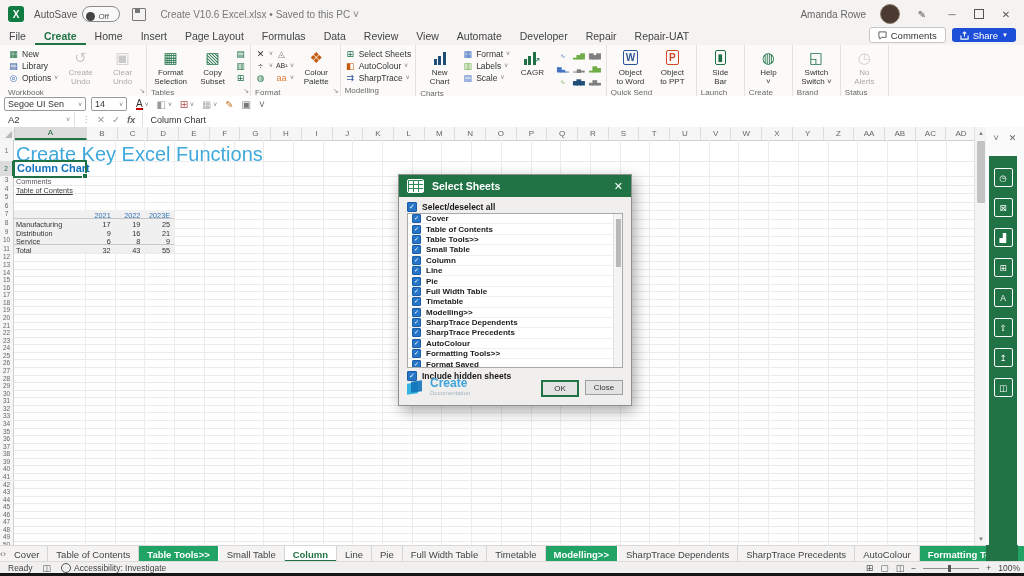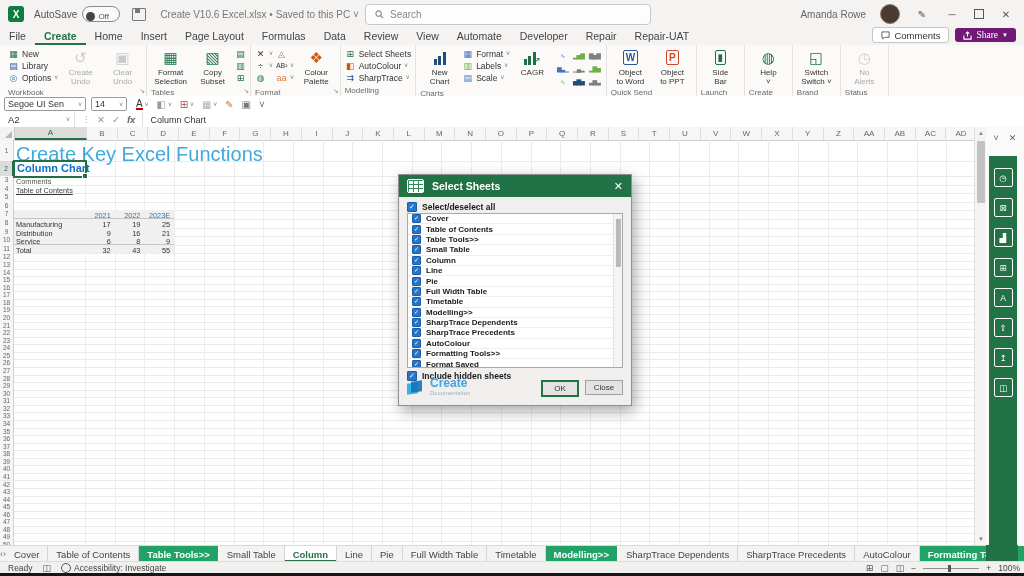--- a/index.html
+++ b/index.html
@@ -23,21 +23,21 @@
   .avatar{width:18px;height:18px;border-radius:50%;background:#4a3a30;border:1px solid #8a7a6a;}
   .winbtn{color:#555;font-size:10px;width:16px;text-align:center;}
   .restore{width:8px;height:8px;border:1.2px solid #555;}
   
   .tabrow{top:28px;height:17px;background:#f5f3f2;display:flex;align-items:flex-end;font-size:10.5px;color:#444;}
   .rtab{padding:2px 9px 3px 9px;white-space:nowrap;}
   .rtab.active{color:#217346;font-weight:bold;border-bottom:2.4px solid #217346;padding-bottom:1px;}
   .tabrow-right{position:absolute;right:8px;top:27px;display:flex;gap:6px;align-items:center;}
   .pill{height:14px;display:flex;align-items:center;gap:4px;font-size:9.5px;border-radius:3px;padding:0 8px;}
   .pill.comments{border:1px solid #c8c6c4;background:#fff;color:#333;}
-  .pill.share{background:#701a75;color:#fff;font-family:Liberation Serif, serif;}
+  .pill.share{background:#1d4ed8;color:#fff;}
   
   .ribbon{top:45px;height:51px;background:#fbfaf9;border-bottom:1px solid #e1dfdd;display:flex;align-items:stretch;padding-left:4px;}
   .rgroup{position:relative;display:flex;flex-direction:column;border-right:1px solid #e4e2e0;padding:2px 4px 0 4px;}
   .rg-body{flex:1;display:flex;align-items:flex-start;gap:3px;}
   .rg-label{height:11px;font-size:8px;color:#6a6a6a;text-align:left;line-height:11px;}
   .launcher{position:absolute;right:1px;bottom:1px;font-size:7px;color:#8a8a8a;}
   .bigbtn{display:flex;flex-direction:column;align-items:center;min-width:33px;padding:1px 3px;font-size:8px;color:#333;line-height:9px;text-align:center;}
   .bigbtn .bicon{height:19px;display:flex;align-items:center;justify-content:center;font-size:15px;margin-bottom:1px;}
   .bigbtn.disabled{opacity:.42;filter:grayscale(1);}
   .smallcol{display:flex;flex-direction:column;justify-content:flex-start;gap:1px;padding-top:1px;}
@@ -137,27 +137,20 @@
     <div class="xl-icon">X</div>
     <div class="autosave">
       <span>AutoSave</span>
       <span class="toggle">
           <span class="knob"></span>
           <span>Off</span>
         </span>
     </div>
     <div class="saveico"></div>
     <span class="doctitle"><span>Create V10.6 Excel.xlsx</span> <span>•</span> <span>Saved to this PC</span> ˅</span>
-    <div class="searchbox">
-      <svg width="9" height="9" viewBox="0 0 10 10">
-          <circle cx="4" cy="4" r="3" fill="none" stroke="#888" stroke-width="1.2"></circle>
-          <line x1="6.3" y1="6.3" x2="9" y2="9" stroke="#888" stroke-width="1.2"></line>
-        </svg>
-      <span>Search</span>
-    </div>
     <div class="tb-right">
       <span>Amanda Rowe</span>
       <div class="avatar"></div>
       <span class="winbtn">✎</span>
       <span class="winbtn">─</span>
       <span class="restore"></span>
       <span class="winbtn">✕</span>
     </div>
   </div>
 

